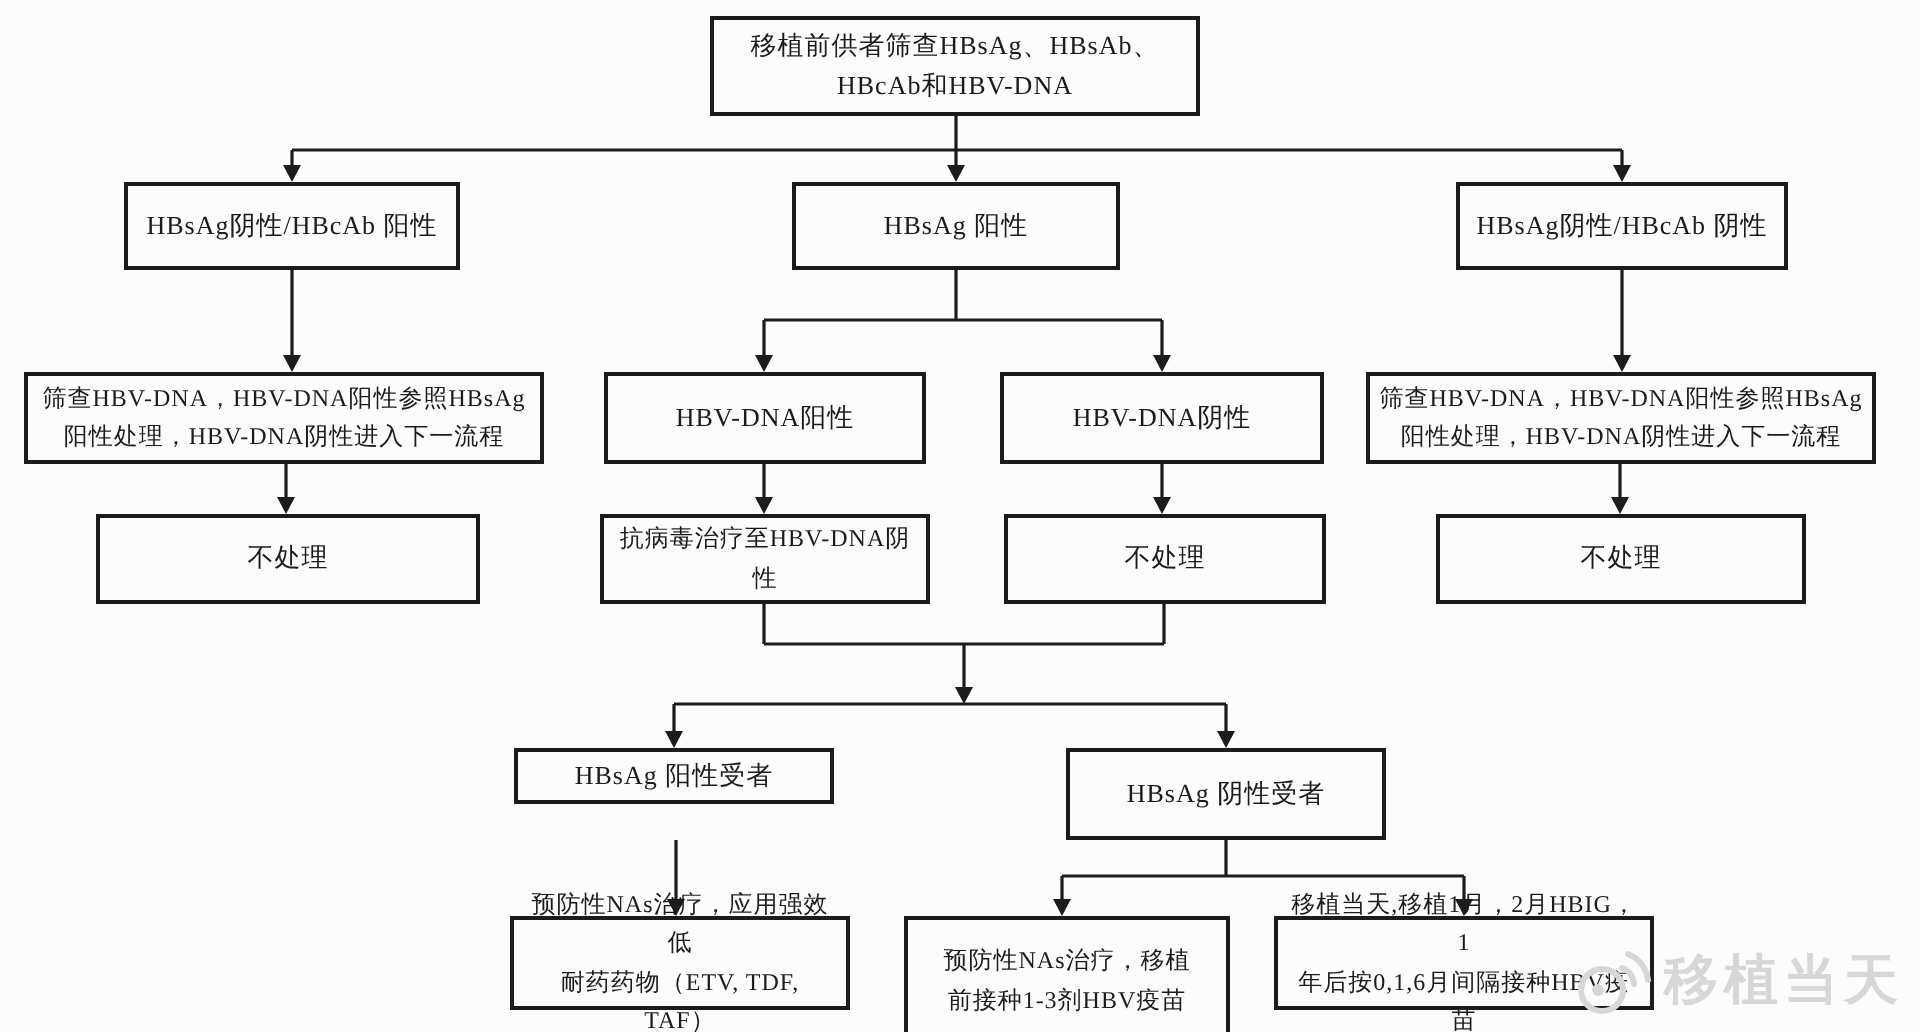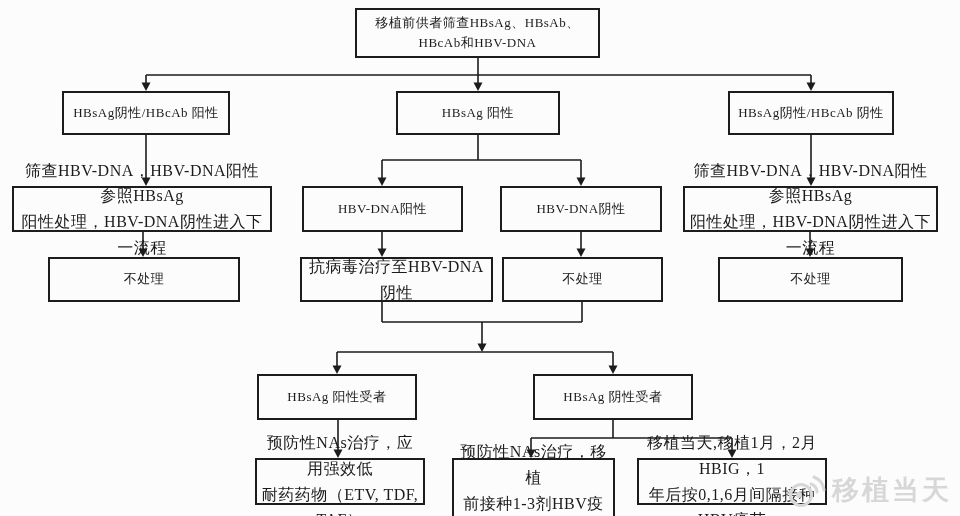--- a/index.html
+++ b/index.html
@@ -16,21 +16,21 @@
     display:flex;align-items:center;justify-content:center;
     text-align:center;
     white-space:pre-line;
     font-size:13px;
     letter-spacing:0.5px;
     line-height:1.55;
     box-sizing:border-box;
     padding:2px 4px;
   }
   .box.thick{border-width:2.5px;}
-  .box.sm{font-size:16px;line-height:1.6;}
+  .box.sm{font-size:12px;line-height:1.6;}
   #connectors{position:absolute;left:0;top:0;pointer-events:none;}
   #watermark{
     position:absolute;right:8px;bottom:6px;
     display:flex;align-items:center;gap:6px;
     color:#d7d7d7;
   }
   #watermark .wm-text{
     font-family:"Liberation Sans","DejaVu Sans",sans-serif;
     font-weight:bold;font-size:27px;letter-spacing:3px;
   }
@@ -82,25 +82,25 @@
   <div class="box" style="left:396px;top:91px;width:164px;height:44px;">HBsAg 阳性</div>
 
   <div class="box sm" style="left:12px;top:186px;width:260px;height:46px;">筛查HBV-DNA，HBV-DNA阳性参照HBsAg
 阳性处理，HBV-DNA阴性进入下一流程</div>
   <div class="box" style="left:302px;top:186px;width:161px;height:46px;">HBV-DNA阳性</div>
   <div class="box" style="left:500px;top:186px;width:162px;height:46px;text-align:center;">HBV-DNA阴性</div>
   <div class="box sm" style="left:683px;top:186px;width:255px;height:46px;">筛查HBV-DNA，HBV-DNA阳性参照HBsAg
 阳性处理，HBV-DNA阴性进入下一流程</div>
 
   <div class="box" style="left:48px;top:257px;width:192px;height:45px;">不处理</div>
-  <div class="box sm" style="left:300px;top:257px;width:193px;height:45px;">抗病毒治疗至HBV-DNA阴性</div>
+  <div class="box sm" style="left:300px;top:257px;width:165px;height:45px;">抗病毒治疗至HBV-DNA阴性</div>
   <div class="box" style="left:502px;top:257px;width:161px;height:45px;">不处理</div>
   <div class="box" style="left:718px;top:257px;width:185px;height:45px;">不处理</div>
 
-  <div class="box" style="left:257px;top:374px;width:160px;height:46px;">HBsAg 阳性受者</div>
+  <div class="box" style="left:257px;top:374px;width:160px;height:28px;">HBsAg 阳性受者</div>
   <div class="box" style="left:533px;top:374px;width:160px;height:46px;">HBsAg 阴性受者</div>
 
   <div class="box sm" style="left:255px;top:458px;width:170px;height:47px;">预防性NAs治疗，应用强效低
 耐药药物（ETV, TDF, TAF）</div>
   <div class="box sm" style="left:452px;top:458px;width:163px;height:65px;">预防性NAs治疗，移植
 前接种1-3剂HBV疫苗</div>
   <div class="box sm" style="left:637px;top:458px;width:190px;height:47px;font-family:Liberation Serif, serif;">移植当天,移植1月，2月HBIG，1
 年后按0,1,6月间隔接种HBV疫苗</div>
 
   <div id="watermark">

